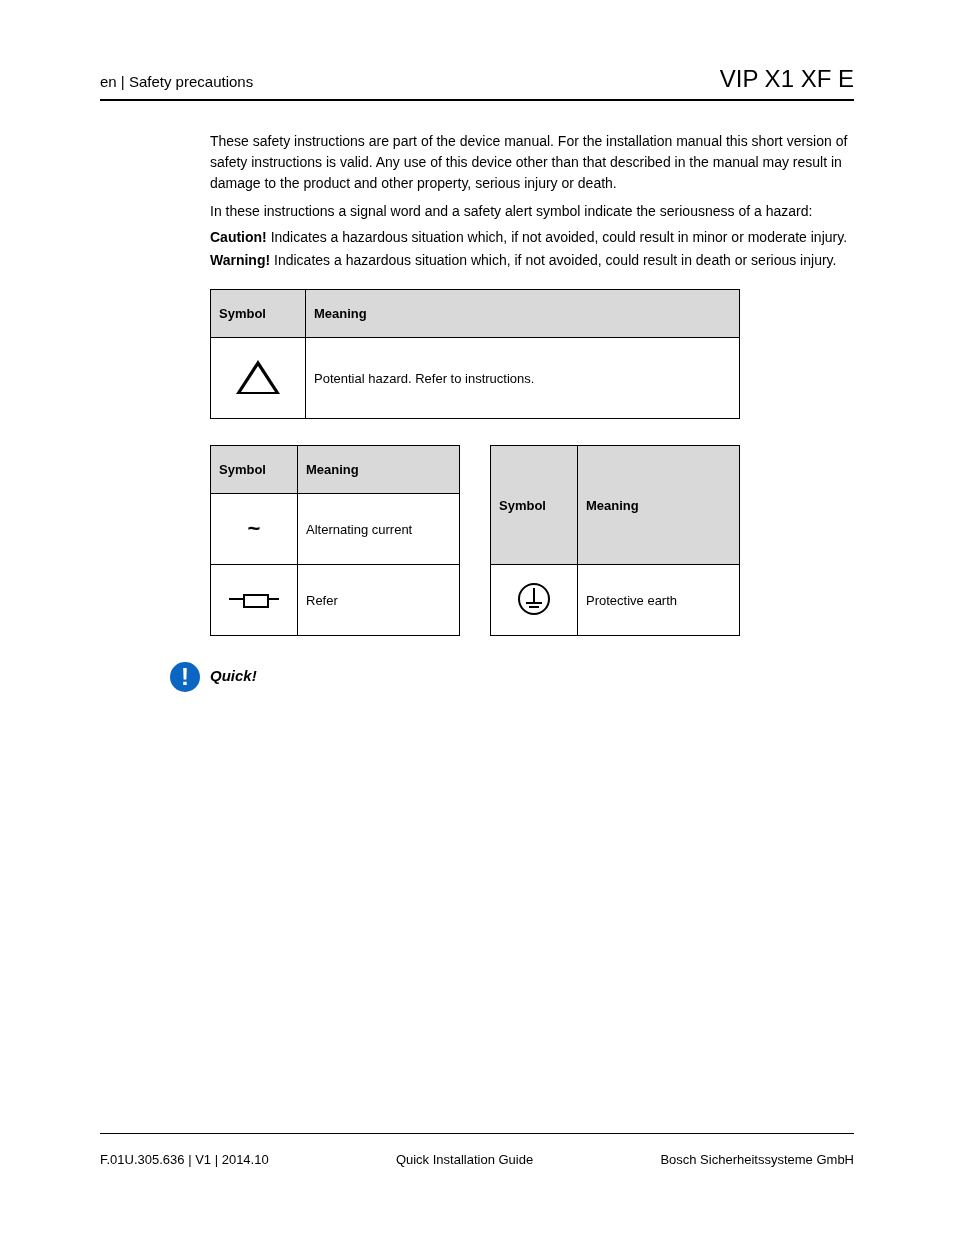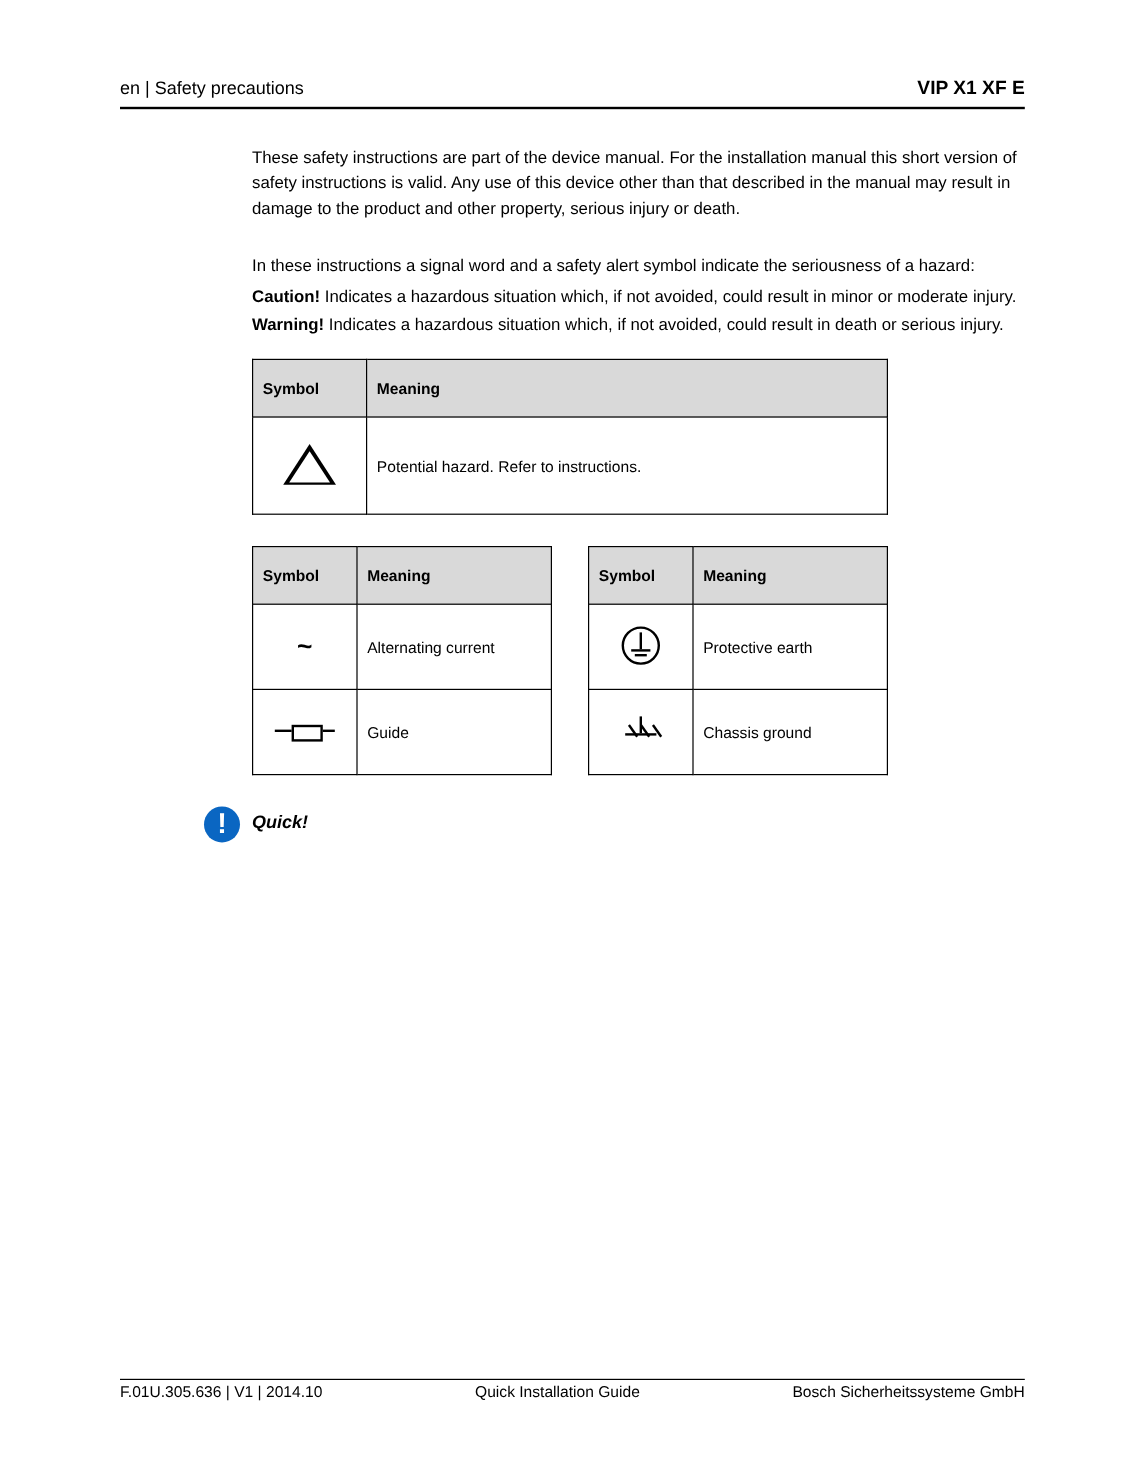--- a/index.html
+++ b/index.html
@@ -23,29 +23,29 @@
     justify-content: space-between;
     align-items: baseline;
     border-bottom: 2px solid #000;
     padding-bottom: 6px;
     margin-bottom: 30px;
   }
   .header-left {
     font-size: 15px;
   }
   .header-right {
-    font-size: 16px;
-    font-weight: bold;
+    font-size: 24px;
+    font-weight: normal;
   }
   .body-indent {
     margin-left: 110px;
   }
   .intro {
     line-height: 1.5;
-    margin-bottom: 26px;
+    margin-bottom: 6px;
   }
   .signal-words {
     line-height: 1.6;
     margin-bottom: 18px;
   }
   .signal-words b { font-weight: bold; }
   .signal-lead { margin-bottom: 4px; }
 
   table.sym {
     border-collapse: collapse;
@@ -116,21 +116,21 @@
     display:flex; align-items:center; justify-content:center;
   }
   .notice-text { margin-top:5px; }
   .notice-title { font-weight:bold; font-style:italic; font-size:15px; }
   .notice-body  { margin-top:2px; line-height:1.45; }
 
   .footer-line {
     position:absolute;
     left:100px; right:100px; bottom:68px;
     border-top:1px solid #000;
-    padding-top:2px;
+    padding-top:18px;
     display:flex; justify-content:space-between;
     font-size:13px;
   }
 </style>
 </head>
 <body>
 
 <div class="page">
 
   <div class="header-bar">
@@ -176,42 +176,36 @@
           <th>Meaning</th>
         </tr>
         <tr>
           <td class="sym-cell" style="font-size:22px; font-weight:bold;">~</td>
           <td>Alternating current</td>
         </tr>
         <tr>
           <td class="sym-cell">
             <span class="fuse-sym"><span class="wire"></span><span class="box"></span></span>
           </td>
-          <td>Guide</td>
+          <td>Refer</td>
         </tr>
       </tbody>
         </table>
 
       <table class="sym small-table">
         <tbody>
             <tr>
           <th class="sym-head">Symbol</th>
           <th>Meaning</th>
         </tr>
         <tr>
           <td class="sym-cell">
             <span class="pe-sym"><span class="v"></span><span class="h1"></span><span class="h2"></span></span>
           </td>
           <td>Protective earth</td>
-        </tr>
-        <tr>
-          <td class="sym-cell">
-            <span class="chg-sym"><span class="v"></span><span class="h"></span><span class="d1"></span><span class="d2"></span><span class="d3"></span></span>
-          </td>
-          <td>Chassis ground</td>
         </tr>
       </tbody>
         </table>
 
     </div>
 
     <div class="notice-row" style="margin-left:-40px;">
       <div class="notice-icon">!</div>
       <div class="notice-text">
         <div class="notice-title">Quick!</div>

